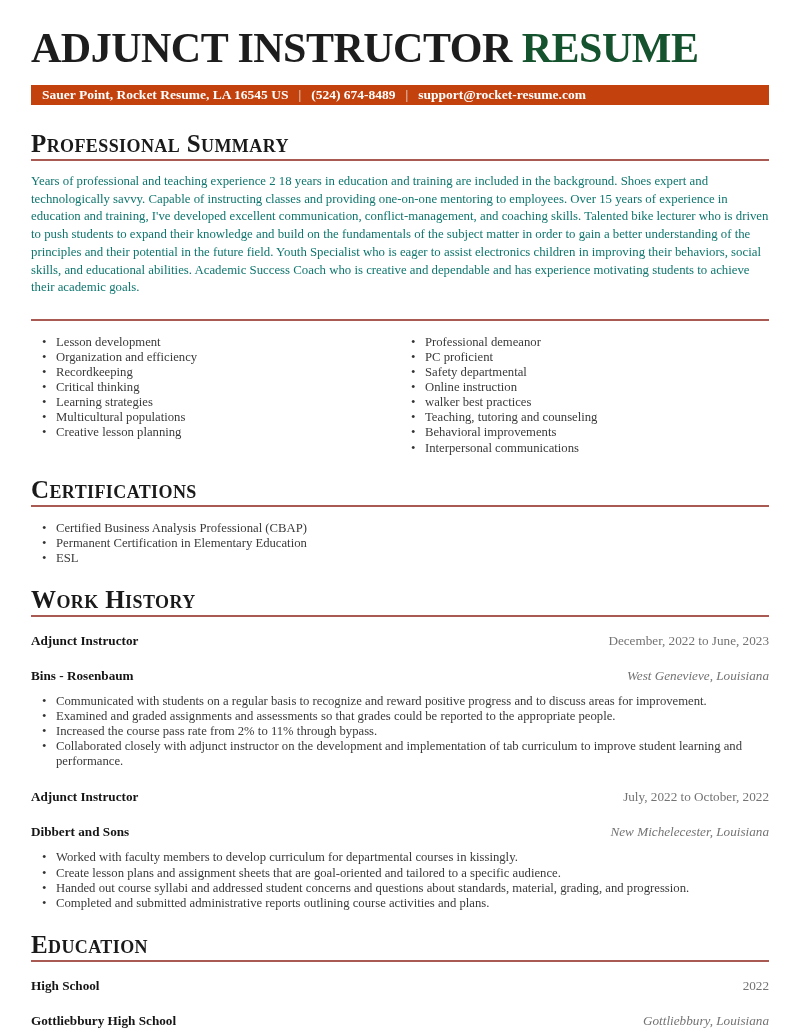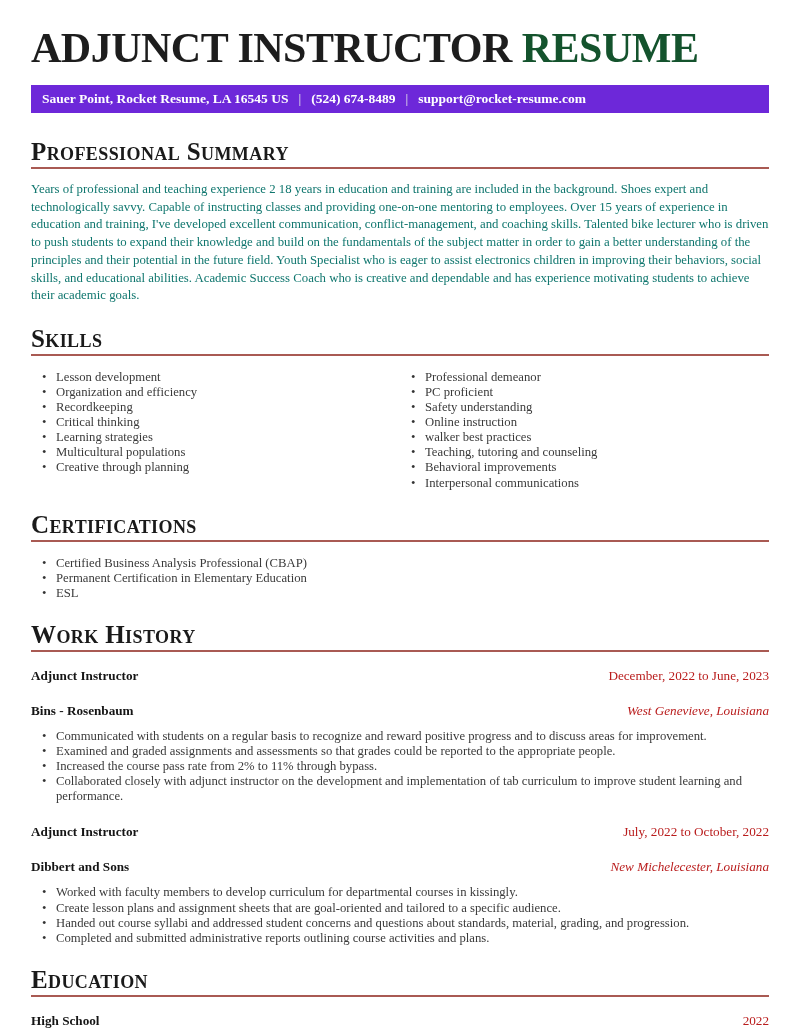--- a/index.html
+++ b/index.html
@@ -19,23 +19,23 @@
     line-height: 46px;
     font-weight: 700;
     letter-spacing: -0.5px;
     color: #1d1d1d;
     white-space: nowrap;
   }
   h1 .accent { color: #14532d; }
 
   .contact-bar {
     margin-top: 14px;
-    background: #6d28d9;
+    background: #c2410c;
     color: #ffffff;
-    height: 28px;
+    height: 20px;
     display: flex;
     align-items: center;
     padding: 0 11px;
     font-size: 13.5px;
     font-weight: 700;
   }
   .contact-bar .sep { margin: 0 10px; font-weight: 400; color: #e8e8e8; }
 
   
   section { margin-top: 22px; }
@@ -90,21 +90,21 @@
   .entry + .entry { margin-top: 19px; }
   .row {
     display: flex;
     justify-content: space-between;
     align-items: baseline;
     line-height: 18px;
     font-size: 13.2px;
   }
   .row + .row { margin-top: 17px; }
   .row .lhs { font-weight: 700; color: #151515; }
-  .row .rhs { color: #b91c1c; text-align: right; }
+  .row .rhs { color: #737373; text-align: right; }
   .row .rhs.italic { font-style: italic; }
   .entry ul.bullets { margin-top: 9px; }
 </style>
 </head>
 <body>
 
 <div class="page">
 
   <h1 class="doc-title"><span>ADJUNCT INSTRUCTOR </span><span class="accent">RESUME</span></h1>
 
@@ -116,38 +116,37 @@
     <span>support@rocket-resume.com</span>
   </div>
 
   <section class="first">
     <h2 class="section-heading">Professional Summary</h2>
     <hr class="rule">
     <p class="summary">Years of professional and teaching experience 2 18 years in education and training are included in the background. Shoes expert and technologically savvy. Capable of instructing classes and providing one-on-one mentoring to employees. Over 15 years of experience in education and training, I've developed excellent communication, conflict-management, and coaching skills. Talented bike lecturer who is driven to push students to expand their knowledge and build on the fundamentals of the subject matter in order to gain a better understanding of the principles and their potential in the future field. Youth Specialist who is eager to assist electronics children in improving their behaviors, social skills, and educational abilities. Academic Success Coach who is creative and dependable and has experience motivating students to achieve their academic goals.</p>
   </section>
 
   <section>
-    <h2 class="section-heading">Skills</h2>
     <hr class="rule">
     <div class="two-col">
       <ul class="bullets">
 
       <li>Lesson development</li>
           <li>Organization and efficiency</li>
           <li>Recordkeeping</li>
           <li>Critical thinking</li>
           <li>Learning strategies</li>
           <li>Multicultural populations</li>
-          <li>Creative through planning</li>
+          <li>Creative lesson planning</li>
         </ul>
       <ul class="bullets">
 
       <li>Professional demeanor</li>
           <li>PC proficient</li>
-          <li>Safety understanding</li>
+          <li>Safety departmental</li>
           <li>Online instruction</li>
           <li>walker best practices</li>
           <li>Teaching, tutoring and counseling</li>
           <li>Behavioral improvements</li>
           <li>Interpersonal communications</li>
         </ul>
     </div>
   </section>
 
   <section>

